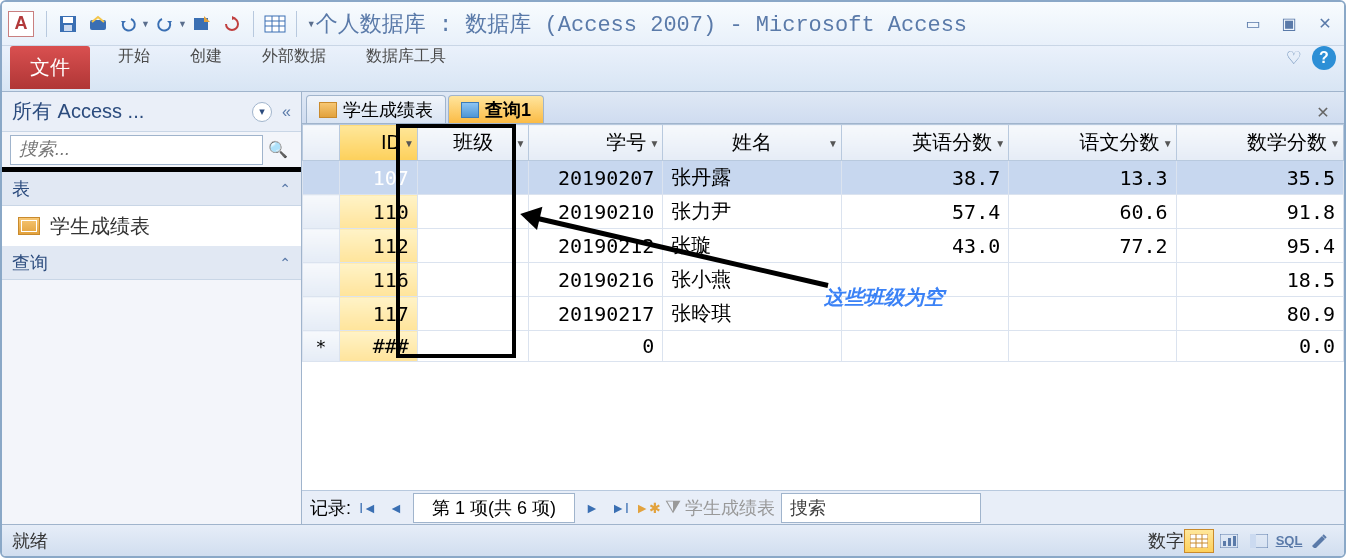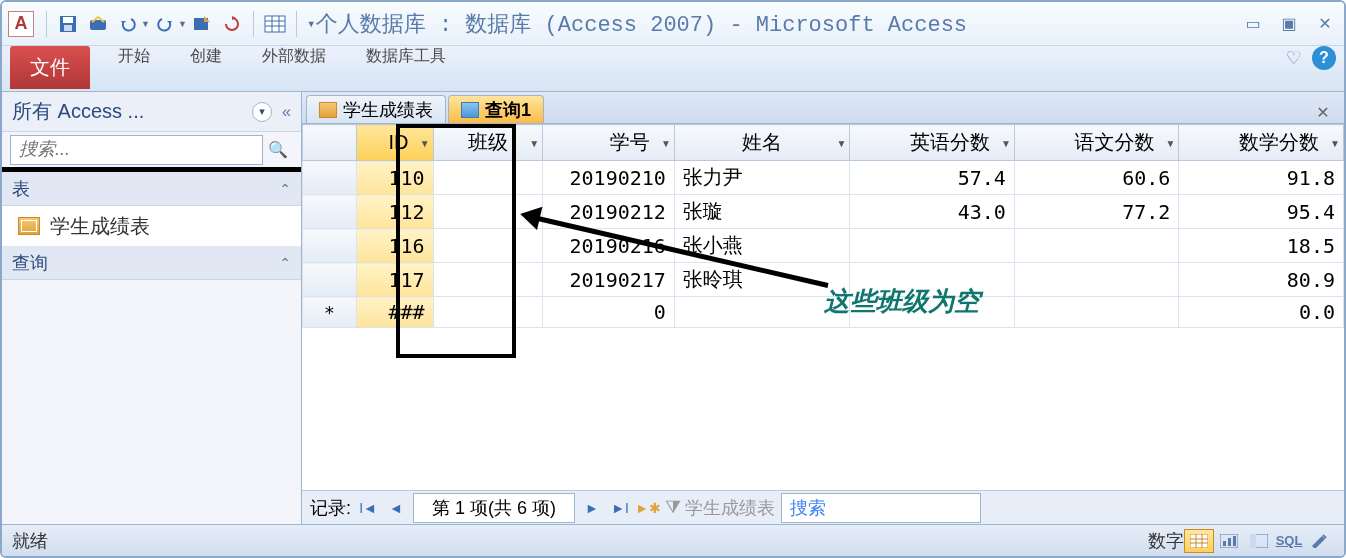--- a/index.html
+++ b/index.html
@@ -47,48 +47,48 @@
 .doc-tab.inactive { background: linear-gradient(#f0f4fa, #d9e4f3); }
 .doc-tab.active { background: linear-gradient(#ffe59d, #fbbb45); font-weight: bold; }
 .doc-tab .tab-icn { width: 18px; height: 16px; margin-right: 6px; display: inline-block; }
 .tab-icn-tbl { background: linear-gradient(#f7c774, #e2a23d); border: 1px solid #c98a2c; }
 .tab-icn-qry { background: linear-gradient(#8cc4f2, #4d96d6); border: 1px solid #3b7bb8; }
 .tab-close { margin-left: auto; width: 22px; height: 22px; display: flex; align-items: center; justify-content: center; color: #666; cursor: pointer; font-size: 16px; margin-right: 6px; }
 
 
 .datasheet-wrap { flex: 1; overflow: auto; background: #fff; position: relative; }
 .datasheet { border-collapse: collapse; font-size: 20px; width: 100%; font-family: "Microsoft YaHei"; }
-.datasheet th { background: linear-gradient(#f7f9fc, #e5ecf6); border: 1px solid #b8c9de; padding: 4px 24px; font-weight: normal; position: relative; height: 30px; }
+.datasheet th { background: linear-gradient(#f7f9fc, #e5ecf6); border: 1px solid #b8c9de; padding: 4px 16px; font-weight: normal; position: relative; height: 30px; }
 .datasheet th .hdr-txt { display: inline-block; }
 .datasheet th .col-dd { position: absolute; right: 3px; top: 50%; transform: translateY(-50%); font-size: 10px; color: #555; cursor: pointer; }
 .datasheet td { border: 1px solid #dbe3ef; padding: 3px 8px; height: 30px; font-family: "SimSun", monospace; }
 .rowhdr { width: 24px; background: linear-gradient(#f7f9fc, #e5ecf6); border: 1px solid #b8c9de; }
 .col-id { width: 70px; text-align: right; background: linear-gradient(#fff3c7, #ffe49b); }
 .datasheet th.col-id { background: linear-gradient(#ffe79a, #fdd05b); }
 .col-class { width: 100px; }
 .col-sno { width: 120px; text-align: right; }
 .col-name { width: 160px; }
 .col-num { width: 150px; text-align: right; }
 .row-sel td { background: #c7d7ef !important; }
 .row-sel .rowhdr { background: linear-gradient(#ffe79a, #fdd05b); }
 .row-sel .col-id { background: #1a1a1a; color: #fff; }
 .newrow .rowhdr { font-size: 18px; text-align: center; }
 
 
 .anno-box { position: absolute; border: 4px solid #000; pointer-events: none; }
 .anno-arrow { position: absolute; width: 300px; height: 5px; background: #000; transform-origin: right center; pointer-events: none; }
 .anno-arrow::before { content: ''; position: absolute; left: -18px; top: -10px; border: 12px solid transparent; border-right: 20px solid #000; }
-.anno-text { position: absolute; color: #0f766e; font-size: 26px; font-weight: bold; font-style: italic; pointer-events: none; font-family: Liberation Serif, serif; }
+.anno-text { position: absolute; color: #3b82f6; font-size: 20px; font-weight: bold; font-style: italic; pointer-events: none; font-family: Liberation Serif, serif; }
 
 
 .recnav { height: 34px; display: flex; align-items: center; background: #e8eef8; border-top: 1px solid #b8c9de; padding: 0 8px; font-size: 18px; gap: 6px; }
 .recnav-btn { width: 22px; height: 22px; display: flex; align-items: center; justify-content: center; color: #3a6fb3; cursor: pointer; font-size: 14px; }
 .recnav-box { border: 1px solid #a0b4cc; background: #fff; padding: 2px 18px; }
 .recnav .nofilter { color: #999; display: flex; align-items: center; gap: 4px; }
-.recnav .srch-box { border: 1px solid #a0b4cc; background: #fff; padding: 2px 8px; width: 200px; color: #3b82f6; }
+.recnav .srch-box { border: 1px solid #a0b4cc; background: #fff; padding: 2px 8px; width: 200px; color: #404040; }
 
 
 .statusbar { height: 32px; display: flex; align-items: center; background: linear-gradient(#e6edf8, #d1deef); border-top: 1px solid #a0b4cc; padding: 0 10px; font-size: 18px; color: #333; }
 .statusbar .right { margin-left: auto; display: flex; align-items: center; }
 .view-btn { width: 30px; height: 24px; display: flex; align-items: center; justify-content: center; cursor: pointer; color: #5a7aa9; font-size: 14px; border: 1px solid transparent; }
 .view-btn.active { background: linear-gradient(#ffe79a, #fdd05b); border: 1px solid #c98a2c; }
 .sql-btn { font-family: Arial; font-weight: bold; font-size: 13px; text-decoration: underline; }
 
 svg { display: block; }
 </style>
@@ -216,20 +216,30 @@
             <th class="col-id"><span class="hdr-txt">ID</span><span class="col-dd">▼</span></th>
             <th class="col-class"><span class="hdr-txt">班级</span><span class="col-dd">▼</span></th>
             <th class="col-sno"><span class="hdr-txt">学号</span><span class="col-dd">▼</span></th>
             <th class="col-name"><span class="hdr-txt">姓名</span><span class="col-dd">▼</span></th>
             <th class="col-num"><span class="hdr-txt">英语分数</span><span class="col-dd">▼</span></th>
             <th class="col-num"><span class="hdr-txt">语文分数</span><span class="col-dd">▼</span></th>
             <th class="col-num"><span class="hdr-txt">数学分数</span><span class="col-dd">▼</span></th>
           </tr>
         </thead>
         <tbody id="dsbody">
+            <tr class="row-sel">
+              <td class="rowhdr"></td>
+              <td class="col-id">107</td>
+              <td class="col-class"></td>
+              <td class="col-sno">20190207</td>
+              <td class="col-name">张丹露</td>
+              <td class="col-num">38.7</td>
+              <td class="col-num">13.3</td>
+              <td class="col-num">35.5</td>
+            </tr>
             <tr>
               <td class="rowhdr"></td>
               <td class="col-id">110</td>
               <td class="col-class"></td>
               <td class="col-sno">20190210</td>
               <td class="col-name">张力尹</td>
               <td class="col-num">57.4</td>
               <td class="col-num">60.6</td>
               <td class="col-num">91.8</td>
             </tr>

